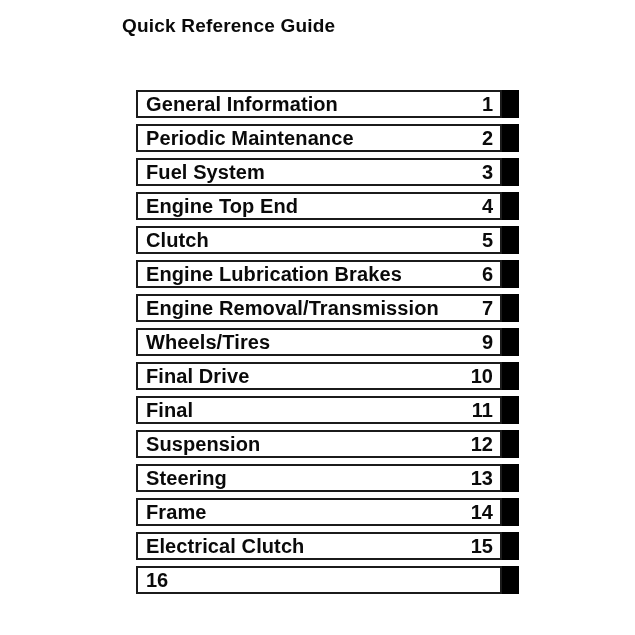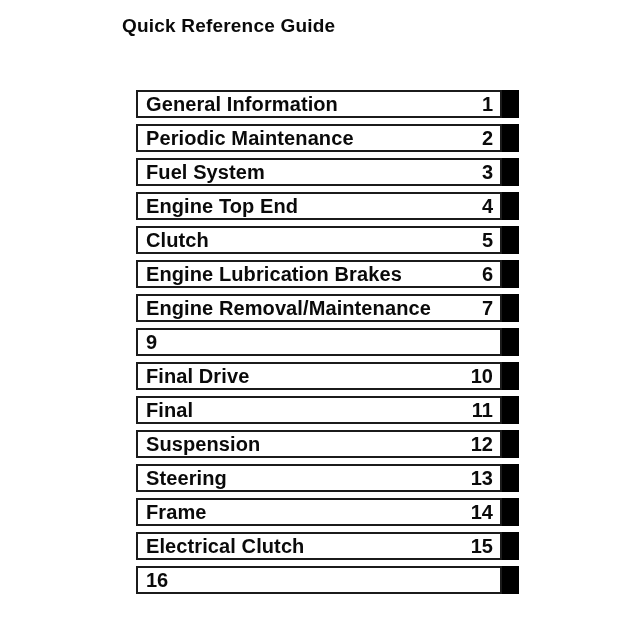--- a/index.html
+++ b/index.html
@@ -111,27 +111,28 @@
   </div>
   <div class="toc-row">
     <div class="toc-box">
       <span class="toc-label">Engine Lubrication Brakes</span>
       <span class="toc-num">6</span>
     </div>
     <span class="toc-tab"></span>
   </div>
   <div class="toc-row">
     <div class="toc-box">
-      <span class="toc-label">Engine Removal/Maintenance</span>
+      <span class="toc-label">Engine Removal/Transmission</span>
       <span class="toc-num">7</span>
     </div>
     <span class="toc-tab"></span>
   </div>
   <div class="toc-row">
     <div class="toc-box">
+      <span class="toc-label">Wheels/Tires</span>
       <span class="toc-num">9</span>
     </div>
     <span class="toc-tab"></span>
   </div>
   <div class="toc-row">
     <div class="toc-box">
       <span class="toc-label">Final Drive</span>
       <span class="toc-num">10</span>
     </div>
     <span class="toc-tab"></span>

